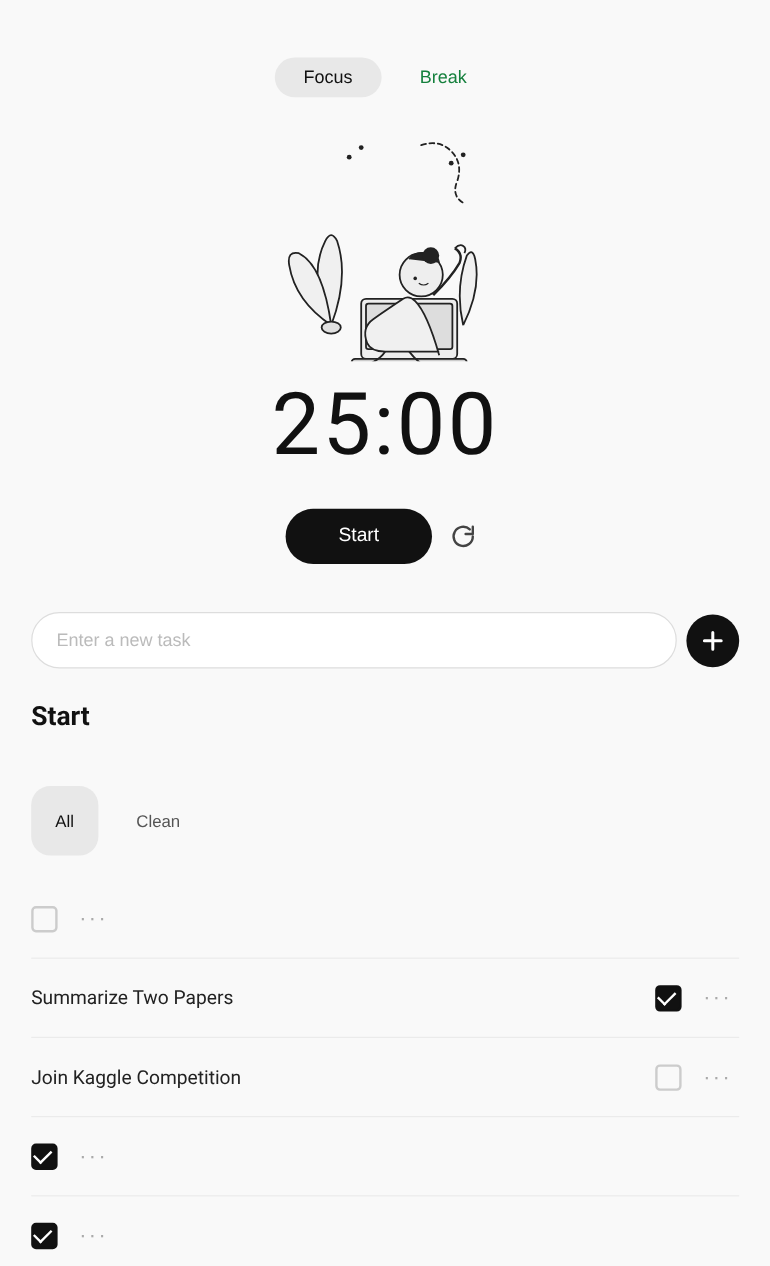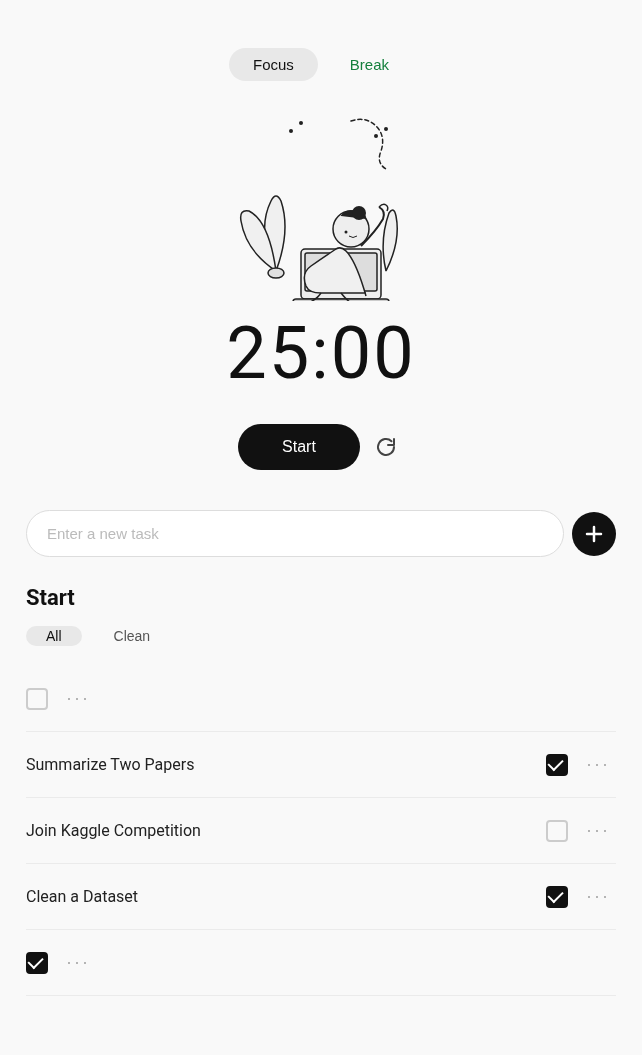--- a/index.html
+++ b/index.html
@@ -134,27 +134,28 @@
       margin-bottom: 16px;
     }
 
     .task-filter-row {
       display: flex;
       gap: 12px;
       margin-bottom: 20px;
     }
 
     .filter-btn {
-      padding: 2px 20px;
+      padding: 21px 20px;
       border-radius: 16px;
       border: none;
       font-size: 14px;
       cursor: pointer;
       background: transparent;
       color: #555;
+      margin-top: 29px;
     }
 
     .filter-btn.active {
       background: #e8e8e8;
       color: #111;
       font-weight: 500;
     }
 
     .task-list {
       display: flex;
@@ -302,21 +303,20 @@
       <button class="task-more">···</button>
     </div>
 
     <div class="task-item">
       <span class="task-label">Join Kaggle Competition</span>
       <div class="task-checkbox"></div>
       <button class="task-more">···</button>
     </div>
 
     <div class="task-item">
-      <span class="task-label">Clean a Dataset</span>
       <div class="task-checkbox checked"></div>
       <button class="task-more">···</button>
     </div>
 
     <div class="task-item">
       <div class="task-checkbox checked"></div>
       <button class="task-more">···</button>
     </div>
   </div>
 </div>

